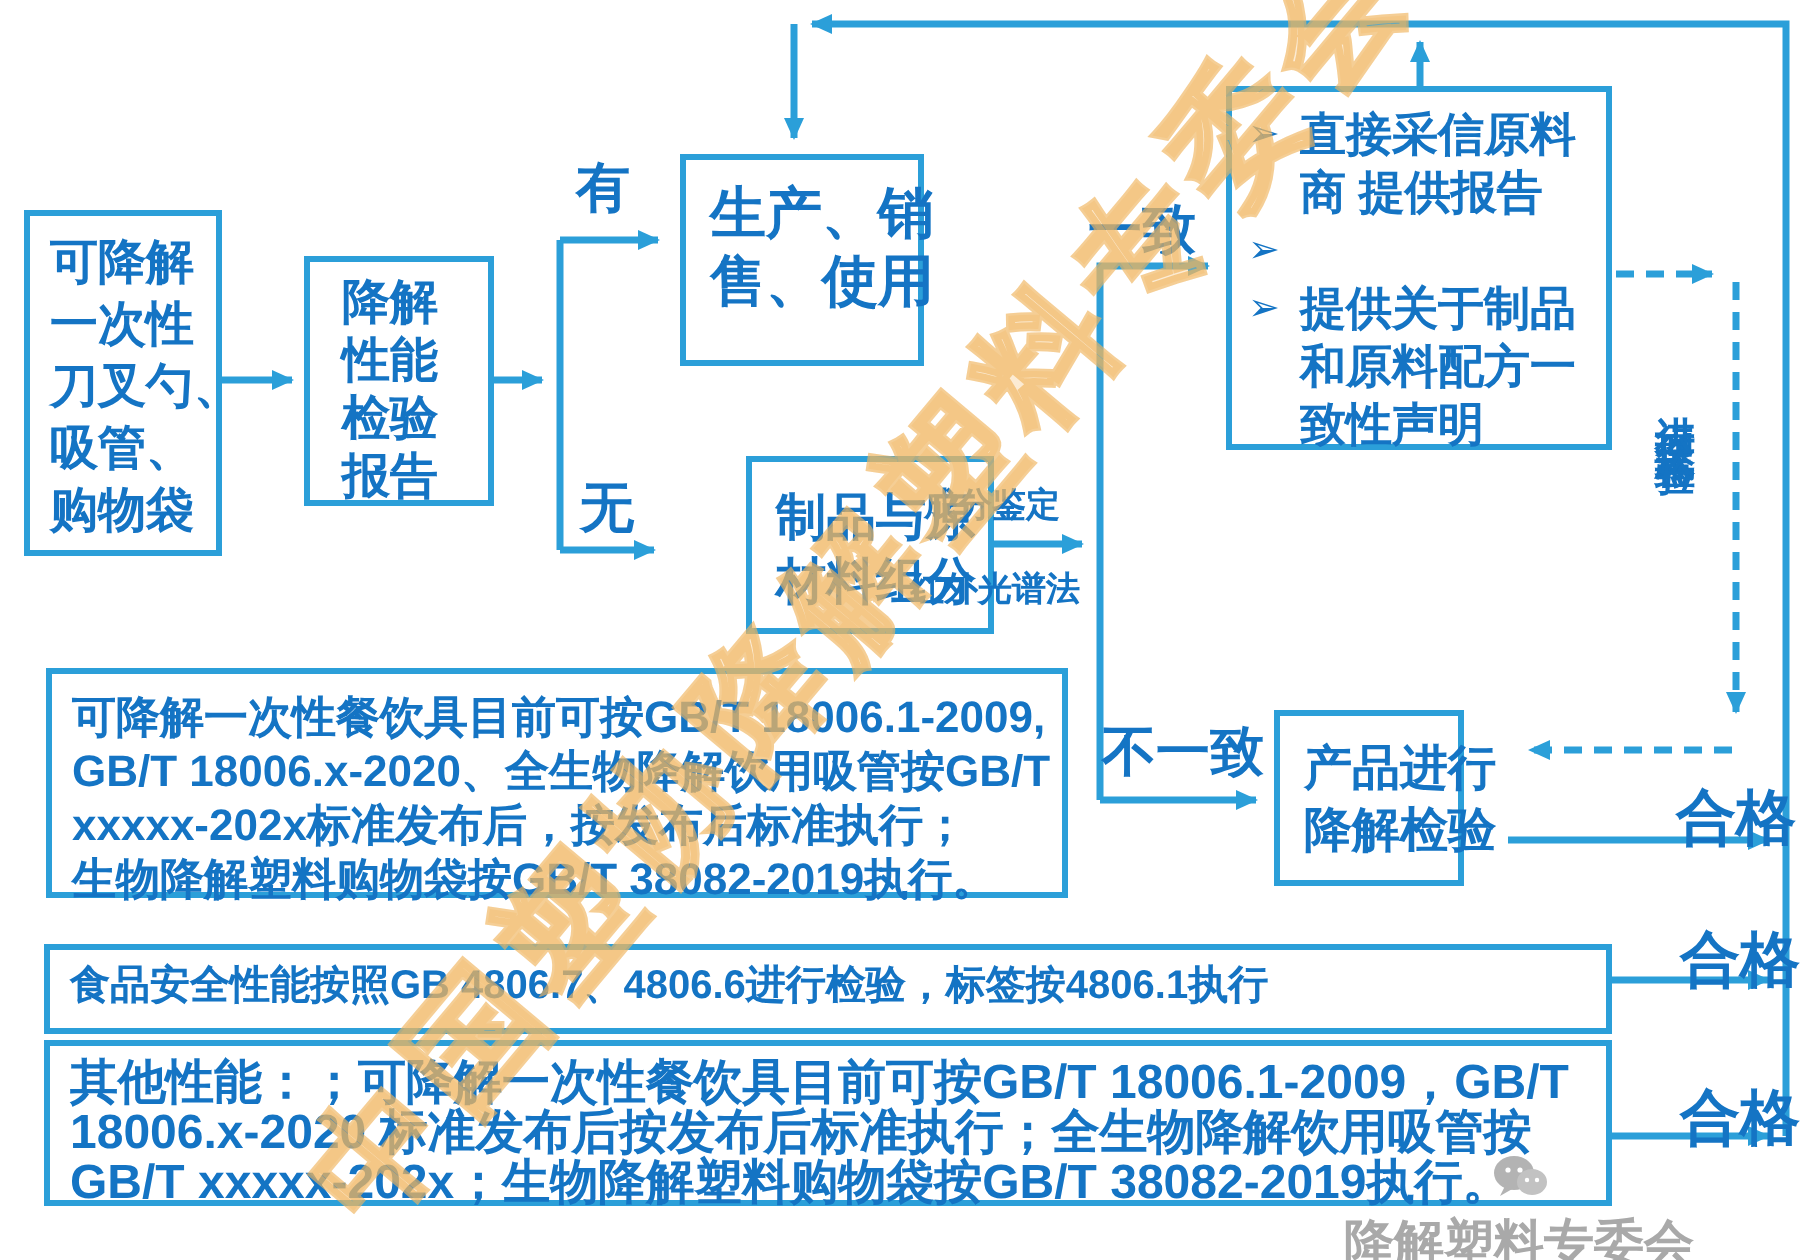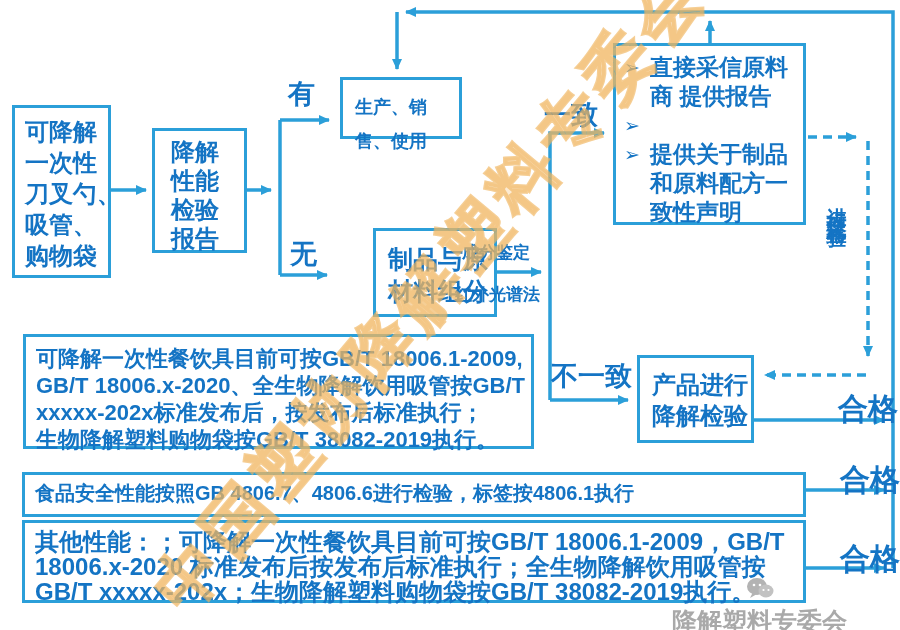--- a/index.html
+++ b/index.html
@@ -6,28 +6,28 @@
   body{font-family:"Liberation Sans","DejaVu Sans",sans-serif;background:#fff;}
   #canvas{position:relative;width:900px;height:630px;background:#fff;overflow:hidden;}
   #edges{position:absolute;left:0;top:0;width:900px;height:630px;z-index:1;}
   .box{position:absolute;background:#fff;border:3.5px solid #2b9fd9;color:#1474c4;
        font-weight:bold;box-sizing:border-box;z-index:2;line-height:1.25;}
   .box .ln{white-space:nowrap;}
   .lbl{position:absolute;color:#1474c4;font-weight:bold;z-index:3;white-space:nowrap;}
   
   #n-source{left:12px;top:105px;width:99px;height:173px;font-size:24px;padding:8px 0 0 10px;line-height:31px;}
   #n-report{left:152px;top:128px;width:95px;height:125px;font-size:24px;padding:6px 0 0 16px;line-height:29px;}
-  #n-production{left:340px;top:77px;width:122px;height:62px;font-size:18px;padding:10px 5px 0 12px;line-height:34px;}
+  #n-production{left:340px;top:77px;width:122px;height:106px;font-size:28px;padding:10px 5px 0 12px;line-height:34px;}
   #n-composition{left:337px;top:228px;width:124px;height:89px;font-size:25px;padding:12px 0 0 12px;line-height:32px;margin-left:36px;}
   #n-accept{left:613px;top:43px;width:193px;height:182px;font-size:23px;padding:7px 4px 0 8px;}
   #n-accept ul{list-style:none;margin:0;padding:0;}
   #n-accept li{display:flex;line-height:29px;}
   #n-accept .marker{width:26px;flex:0 0 26px;font-size:19px;}
   #n-accept .btxt{width:150px;}
-  #n-degtest{left:637px;top:355px;width:117px;height:88px;font-size:24px;padding:11px 0 0 12px;line-height:31px;}
+  #n-degtest{left:637px;top:355px;width:95px;height:88px;font-size:24px;padding:11px 0 0 12px;line-height:31px;}
   #n-note1{left:23px;top:334px;width:511px;height:115px;font-size:22px;padding:8px 0 0 10px;line-height:27px;}
   #n-note2{left:22px;top:472px;width:784px;height:45px;font-size:20px;padding:6px 0 0 10px;}
   #n-note3{left:22px;top:520px;width:784px;height:83px;font-size:24px;padding:6px 0 0 10px;line-height:25px;}
   
   #l-yes{left:288px;top:76px;font-size:27px;}
   #l-no{left:290px;top:236px;font-size:27px;}
   #l-consistent{left:544px;top:97px;font-size:27px;}
   #l-inconsistent{left:551px;top:358px;font-size:27px;}
   #l-compid{left:462px;top:241px;font-size:17px;}
   #l-ir{left:455px;top:283px;font-size:17px;}

